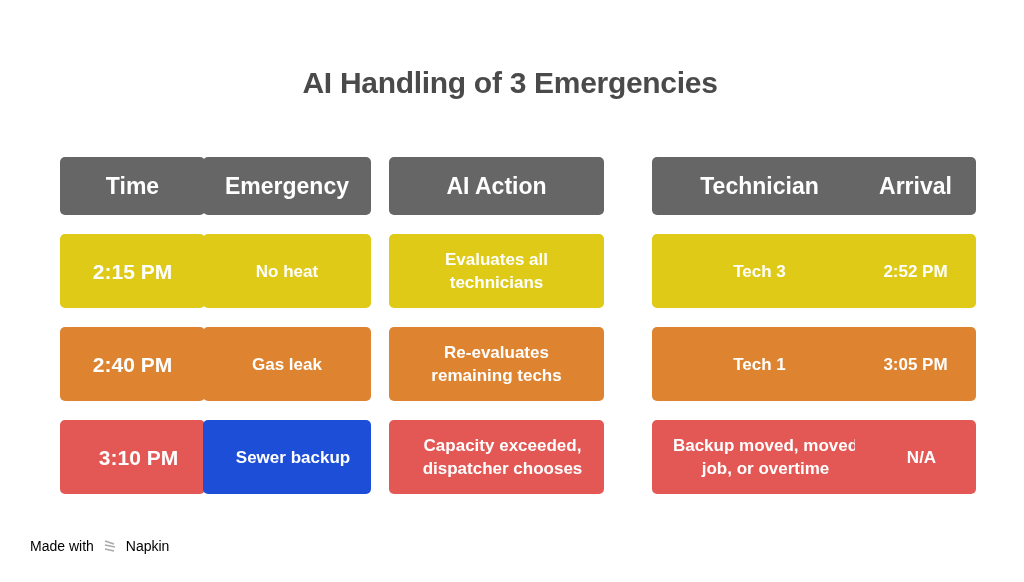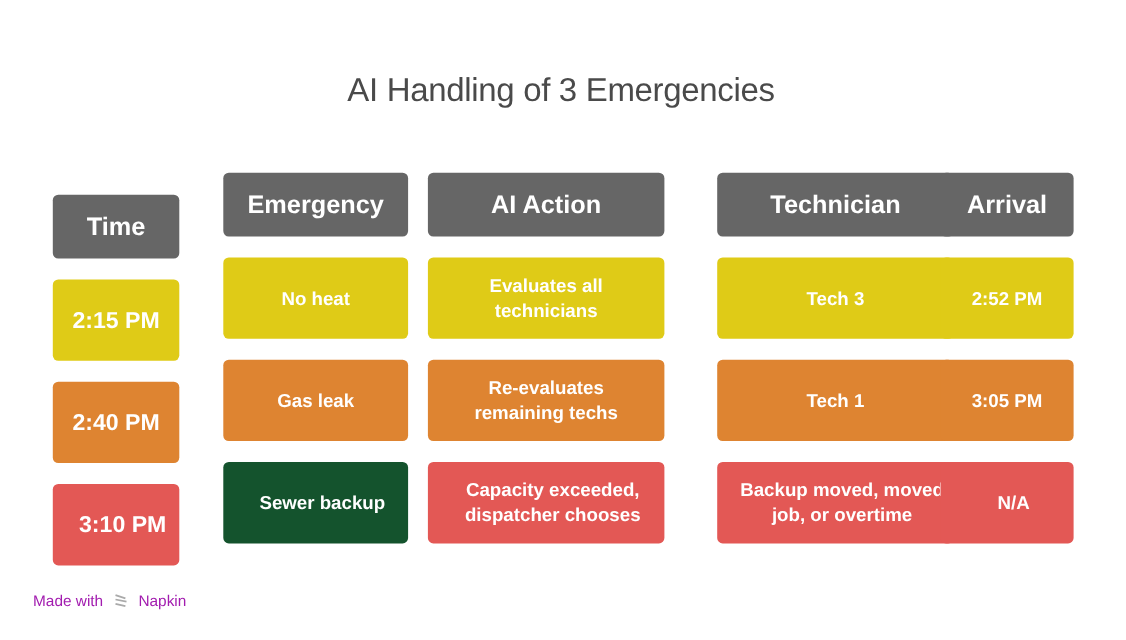--- a/index.html
+++ b/index.html
@@ -1,30 +1,30 @@
 <!DOCTYPE html>
 <html><head>
 <meta charset="utf-8">
 <style>
   html, body { margin:0; padding:0; }
   body { width:1024px; height:582px; background:#ffffff; position:relative; overflow:hidden; font-family:"Liberation Sans", sans-serif; }
-  .title { position:absolute; left:0; width:1020px; top:66px; text-align:center; font-size:30px; font-weight:normal; color:#4a4a4a; letter-spacing:-0.3px; }
+  .title { position:absolute; left:0; width:1020px; top:66px; text-align:center; font-size:30px; font-weight:bold; color:#4a4a4a; letter-spacing:-0.3px; }
   .cell { position:absolute; border-radius:5px; display:flex; align-items:center; justify-content:center; text-align:center; color:#ffffff; font-weight:bold; box-sizing:border-box; padding:0 8px; line-height:23px; }
   .hdr { background:#666666; font-size:23px; top:157px; height:58px; }
   .r { font-size:17px; height:74px; }
   .time { font-size:21px; }
-  .c0 { left:48px; width:115px;margin-top:20px; }
+  .c0 { left:60px; width:145px; }
   .c1 { left:203px; width:168px; }
   .c2 { left:389px; width:215px; }
   .c3 { left:652px; width:215px; }
   .c4 { left:855px; width:121px; }
   .row0 { top:234px; }
   .row1 { top:327px; }
   .row2 { top:420px;padding-left:20px; }
-  .footer { position:absolute; left:30px; top:538px; font-size:14px; color:#a21caf; display:flex; align-items:center; gap:9px; }
+  .footer { position:absolute; left:30px; top:538px; font-size:14px; color:#000000; display:flex; align-items:center; gap:9px; }
   .footer svg { display:block; }
 </style>
 </head>
 <body>
 
 <div class="title">AI Handling of 3 Emergencies</div>
 
 <div>
   <div class="cell hdr c0">Time</div>
   <div class="cell hdr c1">Emergency</div>
@@ -44,21 +44,21 @@
 <div>
   <div class="cell r time c0 row1" style="background:#DE8431">2:40 PM</div>
   <div class="cell r c1 row1" style="background:#DE8431">Gas leak</div>
   <div class="cell r c2 row1" style="background:#DE8431;padding:11px 30px">Re-evaluates remaining techs</div>
   <div class="cell r c3 row1" style="background:#DE8431">Tech 1</div>
   <div class="cell r c4 row1" style="background:#DE8431">3:05 PM</div>
 </div>
 
 <div>
   <div class="cell r time c0 row2" style="background:#E35855">3:10 PM</div>
-  <div class="cell r c1 row2" style="background:#14532d">Sewer backup</div>
+  <div class="cell r c1 row2" style="background:#1d4ed8">Sewer backup</div>
   <div class="cell r c2 row2" style="background:#E35855">Capacity exceeded, dispatcher chooses</div>
   <div class="cell r c3 row2" style="background:#E35855">Backup moved, moved job, or overtime</div>
   <div class="cell r c4 row2" style="background:#E35855">N/A</div>
 </div>
 
 <div class="footer">
   <span>Made with</span>
   <span>
     <svg width="14" height="14" viewBox="0 0 14 14">
         <path d="M2 2 L11 5 M2 6 L12 8 M2 10 L11 12" stroke="#aaaaaa" stroke-width="1.6" fill="none"></path>

